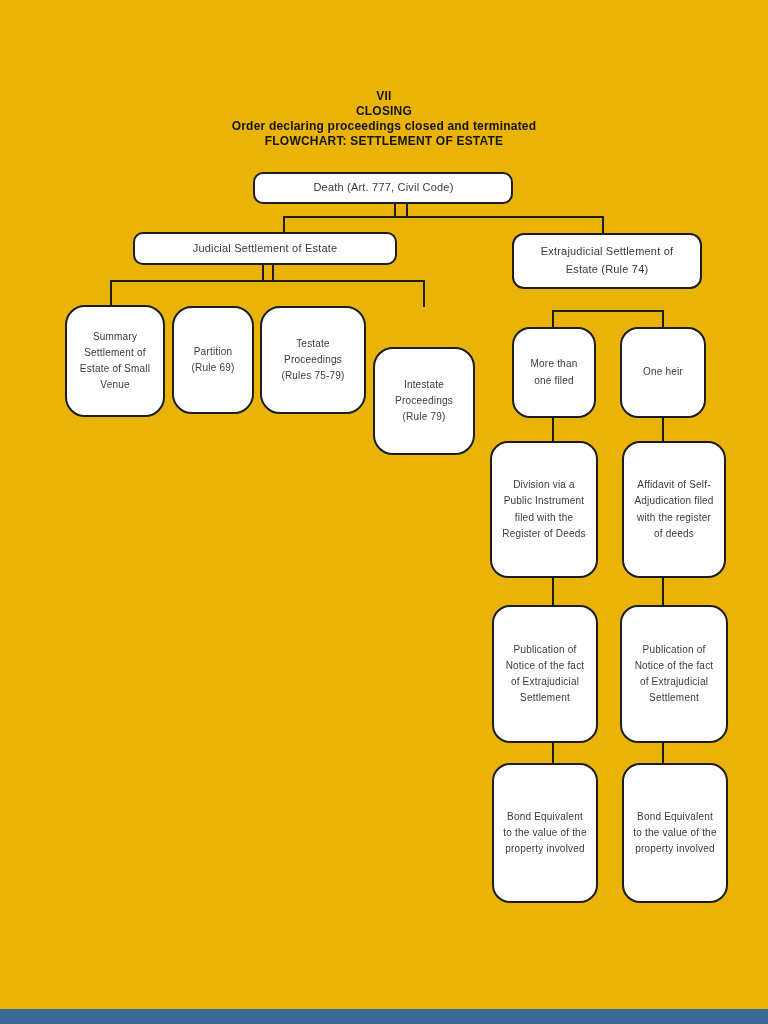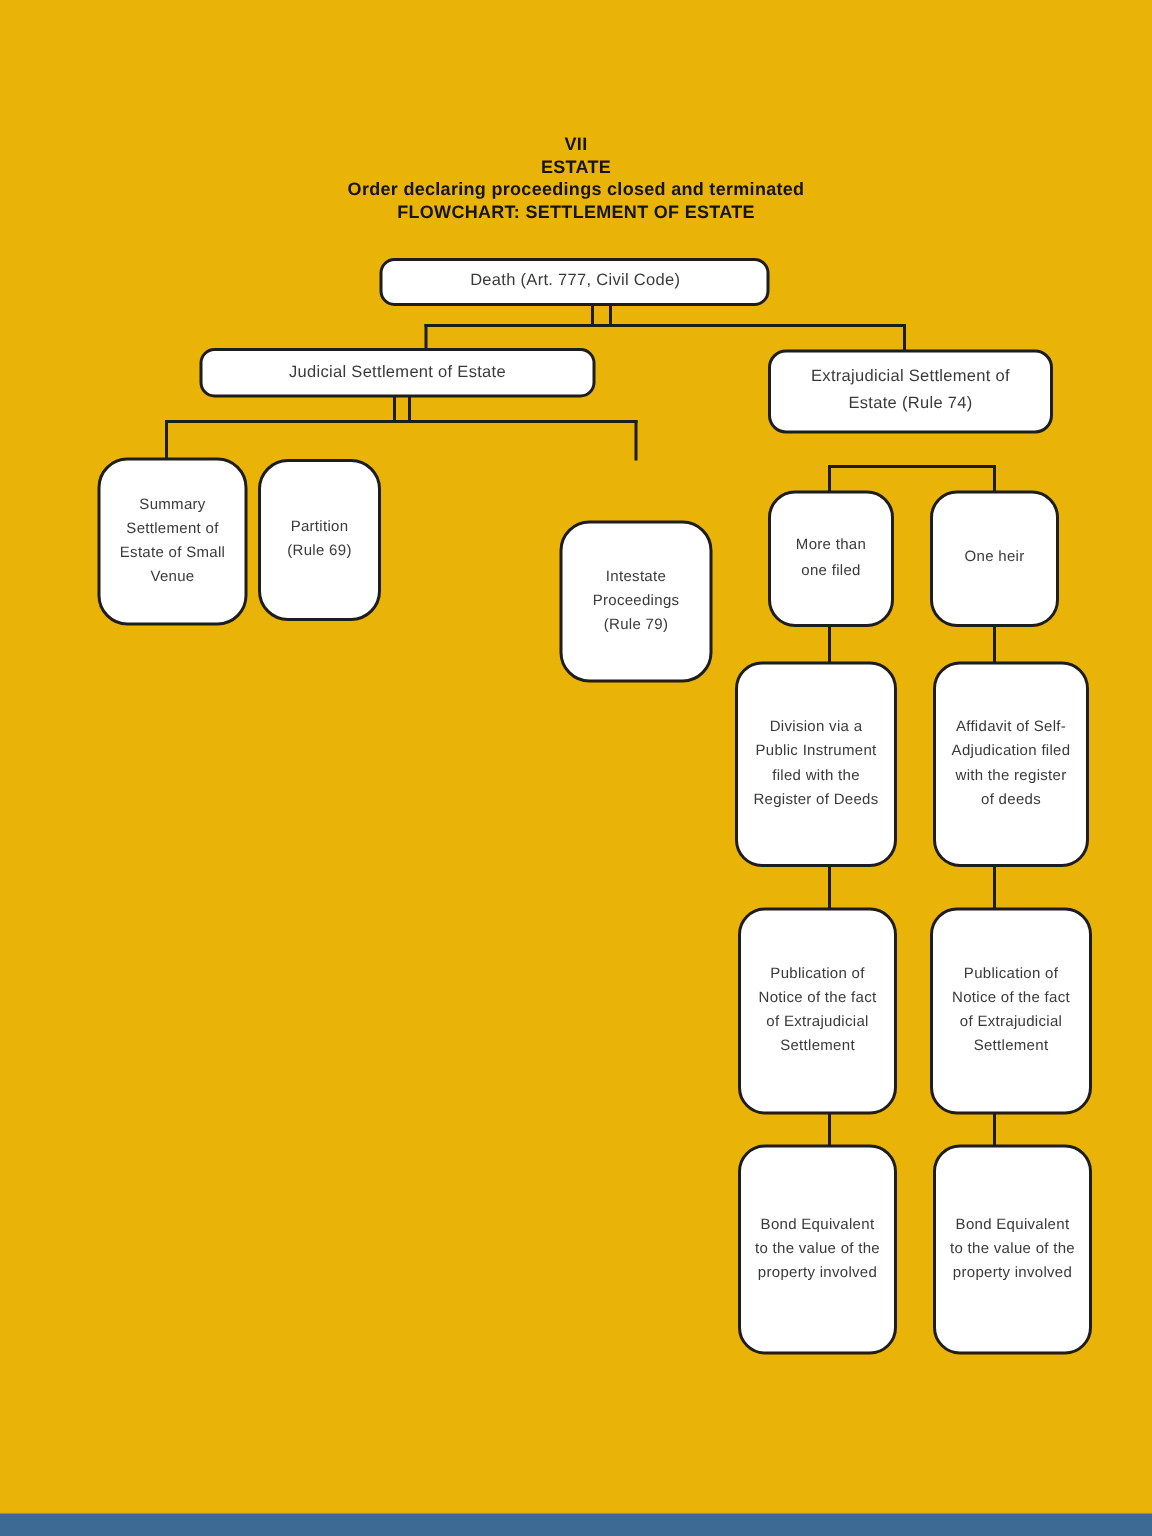--- a/index.html
+++ b/index.html
@@ -64,21 +64,21 @@
   #e-l3 { left:552px; top:741px; width:2px; height:23px; }
   #e-r3 { left:662px; top:741px; width:2px; height:23px; }
   .footer-bar { position:absolute; left:0; top:1009px; width:768px; height:15px; }
 </style>
 </head>
 <body>
 
 <div class="page">
 
   <div class="hdr" id="hdr1">VII</div>
-  <div class="hdr" id="hdr2">ESTATE</div>
+  <div class="hdr" id="hdr2">CLOSING</div>
   <div class="hdr" id="hdr3">Order declaring proceedings closed and terminated</div>
   <div class="hdr" id="hdr4">FLOWCHART: SETTLEMENT OF ESTATE</div>
 
   <div class="edge" id="e-death-t1" style="background: rgb(29, 29, 29);"></div>
   <div class="edge" id="e-death-t2" style="background: rgb(29, 29, 29);"></div>
   <div class="edge" id="e-bus1" style="background: rgb(29, 29, 29);"></div>
   <div class="edge" id="e-bus1-l" style="background: rgb(29, 29, 29);"></div>
   <div class="edge" id="e-bus1-r" style="background: rgb(29, 29, 29);"></div>
   <div class="edge" id="e-jud-t1" style="background: rgb(29, 29, 29);"></div>
   <div class="edge" id="e-jud-t2" style="background: rgb(29, 29, 29);"></div>
@@ -93,20 +93,21 @@
   <div class="edge" id="e-l2" style="background: rgb(29, 29, 29);"></div>
   <div class="edge" id="e-r2" style="background: rgb(29, 29, 29);"></div>
   <div class="edge" id="e-l3" style="background: rgb(29, 29, 29);"></div>
   <div class="edge" id="e-r3" style="background: rgb(29, 29, 29);"></div>
 
   <div class="node lvl1" id="node-death" style="border-color: rgb(29, 29, 29); color: rgb(58, 58, 58);">Death (Art. 777, Civil Code)</div>
   <div class="node lvl1" id="node-judicial" style="border-color: rgb(29, 29, 29); color: rgb(58, 58, 58);">Judicial Settlement of Estate</div>
   <div class="node lvl1" id="node-extrajudicial" style="border-color: rgb(29, 29, 29); color: rgb(58, 58, 58);">Extrajudicial Settlement of Estate (Rule 74)</div>
   <div class="node" id="node-summary" style="border-color: rgb(29, 29, 29); color: rgb(58, 58, 58);">Summary Settlement of Estate of Small Venue</div>
   <div class="node" id="node-partition" style="border-color: rgb(29, 29, 29); color: rgb(58, 58, 58);">Partition (Rule 69)</div>
+  <div class="node" id="node-testate" style="border-color: rgb(29, 29, 29); color: rgb(58, 58, 58);">Testate Proceedings (Rules 75-79)</div>
   <div class="node" id="node-intestate" style="border-color: rgb(29, 29, 29); color: rgb(58, 58, 58); margin-top: 41px;">Intestate Proceedings (Rule 79)</div>
   <div class="node" id="node-more-heirs" style="border-color: rgb(29, 29, 29); color: rgb(58, 58, 58);">More than one filed</div>
   <div class="node" id="node-one-heir" style="border-color: rgb(29, 29, 29); color: rgb(58, 58, 58);">One heir</div>
   <div class="node" id="node-division" style="border-color: rgb(29, 29, 29); color: rgb(58, 58, 58);">Division via a Public Instrument filed with the Register of Deeds</div>
   <div class="node" id="node-affidavit" style="border-color: rgb(29, 29, 29); color: rgb(58, 58, 58);">Affidavit of Self-Adjudication filed with the register of deeds</div>
   <div class="node" id="node-pub-left" style="border-color: rgb(29, 29, 29); color: rgb(58, 58, 58);">Publication of Notice of the fact of Extrajudicial Settlement</div>
   <div class="node" id="node-pub-right" style="border-color: rgb(29, 29, 29); color: rgb(58, 58, 58);">Publication of Notice of the fact of Extrajudicial Settlement</div>
   <div class="node" id="node-bond-left" style="border-color: rgb(29, 29, 29); color: rgb(58, 58, 58);">Bond Equivalent to the value of the property involved</div>
   <div class="node" id="node-bond-right" style="border-color: rgb(29, 29, 29); color: rgb(58, 58, 58);">Bond Equivalent to the value of the property involved</div>
 

